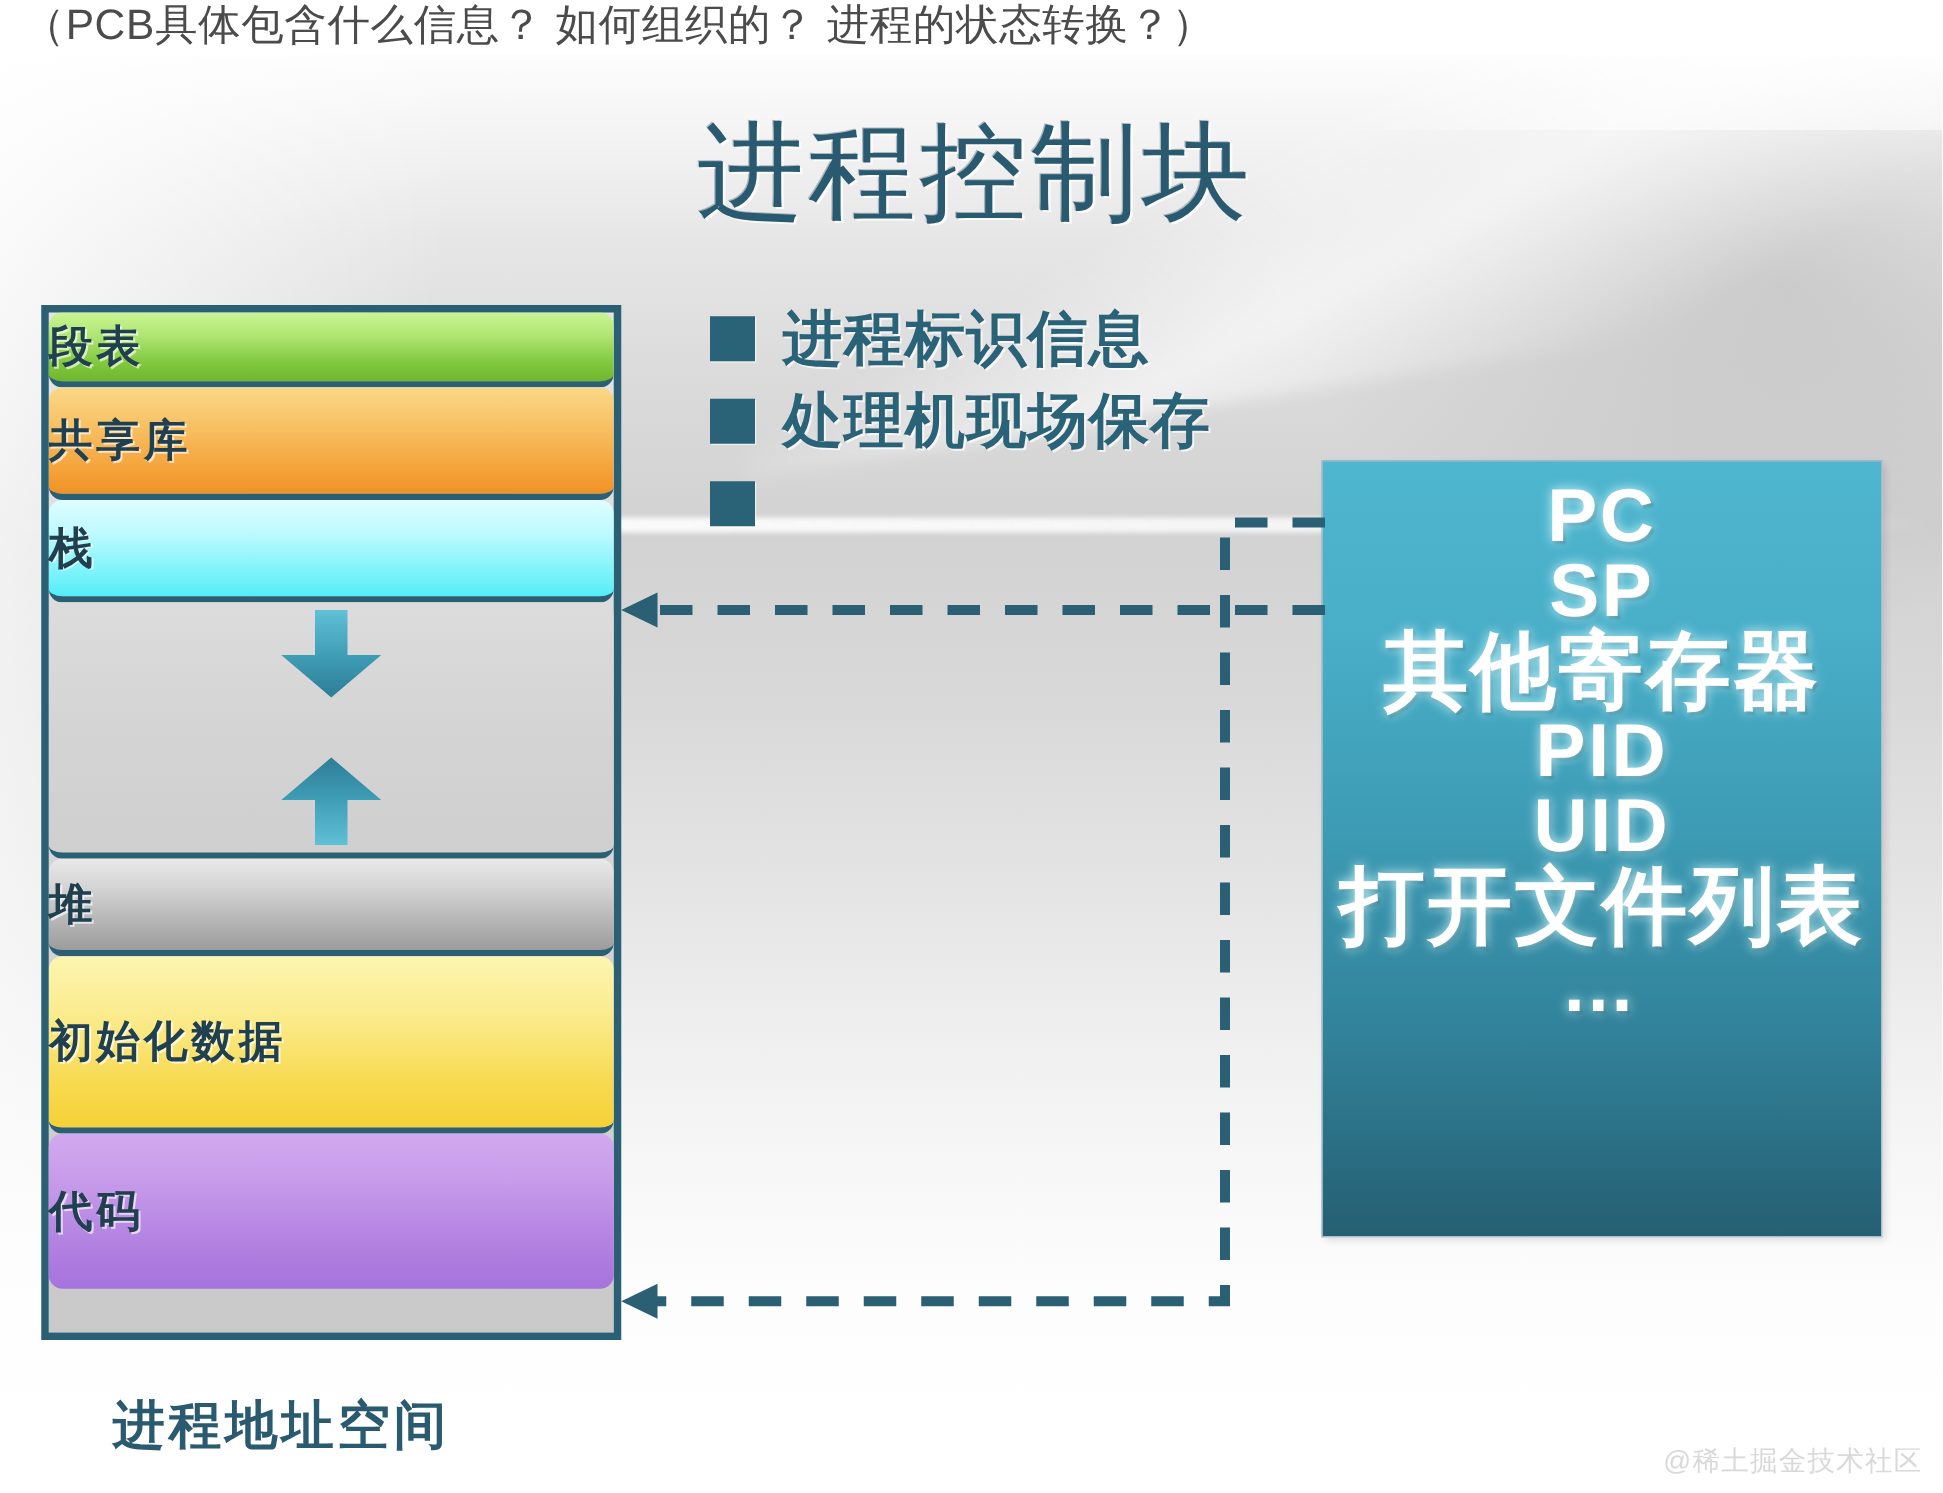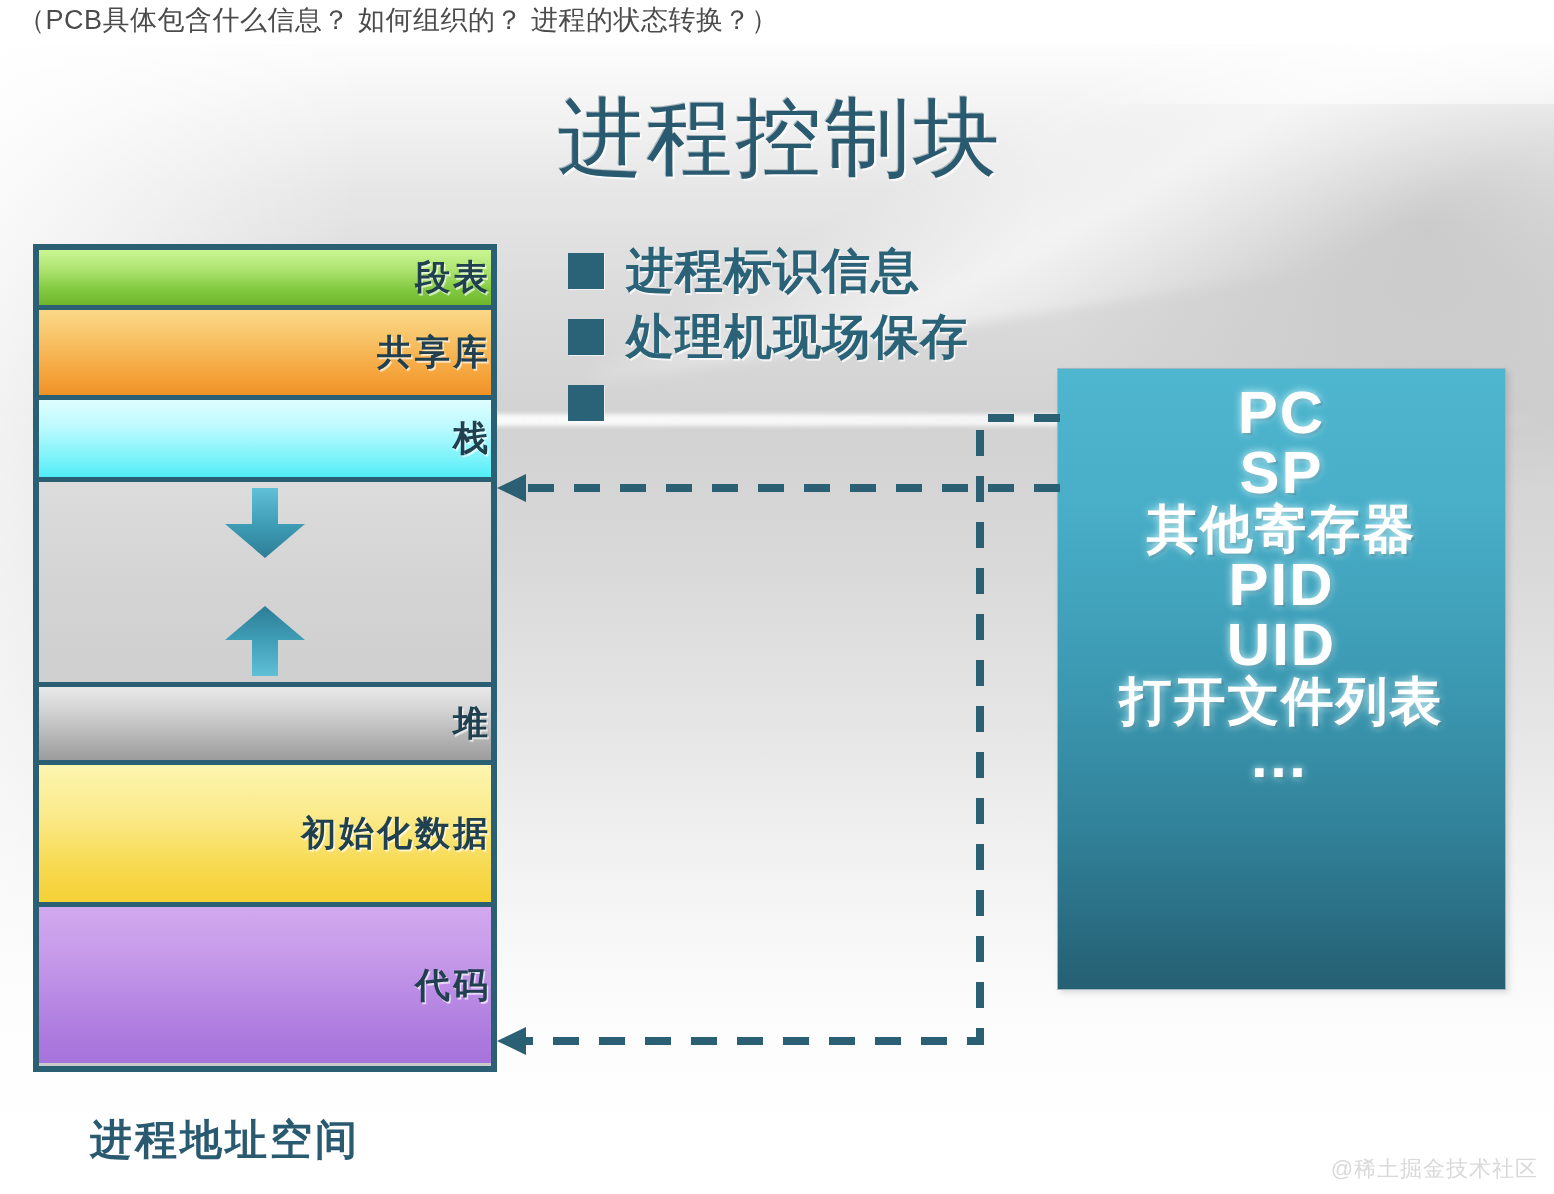--- a/index.html
+++ b/index.html
@@ -11,21 +11,21 @@
     position:relative;
     width:1554px;height:1194px;
     overflow:hidden;
     background:#ffffff;
   }
 
   
   #question{
     position:absolute;left:18px;top:0px;width:1300px;height:40px;
     display:flex;align-items:center;
-    font-size:27px;color:#4b4b4b;letter-spacing:.5px;
+    font-size:34px;color:#4b4b4b;letter-spacing:.5px;
     white-space:nowrap;
   }
 
   
   #canvas{
     position:absolute;left:0;top:44px;width:1554px;height:1105px;
     background:
       linear-gradient(100deg,rgba(255,255,255,.85) 0%,rgba(255,255,255,0) 22%),
       linear-gradient(180deg,
         #fdfdfd 0%,
@@ -99,35 +99,36 @@
     position:absolute;left:33px;top:244px;width:464px;height:828px;
     border:6px solid #2a5f74;
     box-sizing:border-box;
     background:linear-gradient(180deg,#e4e4e4,#d6d6d6 50%,#c9c9c9);
     display:flex;flex-direction:column;
   }
   .mem-block{
     position:relative;
     box-sizing:border-box;
     border-bottom:5px solid #2a5f74;
-    display:flex;align-items:center;justify-content:flex-end;
+    display:flex;align-items:center;justify-content:flex-start;
     flex:0 0 auto;
+    border-radius:11px;
   }
   .mem-block:last-child{border-bottom:none;}
   .mem-label{
     font-size:35px;font-weight:bold;color:#20404f;letter-spacing:3px;
     text-shadow:1.5px 1.5px 0 rgba(255,255,255,.65);
   }
   .b-segtable{height:60px;background:linear-gradient(180deg,#caf593 0%,#aee471 35%,#7fc73c 75%,#6fb62e 100%);}
   .b-shlib  {height:90px;background:linear-gradient(180deg,#fbd887 0%,#f8c56a 30%,#f5a43c 75%,#ef9226 100%);}
   .b-stack  {height:82px;background:linear-gradient(180deg,#dffdff 0%,#bcfaff 35%,#7df3fa 75%,#52eef8 100%);}
   .b-gap    {height:205px;background:linear-gradient(180deg,#dcdcdc 0%,#d4d4d4 50%,#cfcfcf 100%);}
   .b-heap   {height:78px;background:linear-gradient(180deg,#e9e9e9 0%,#d5d5d5 30%,#b4b4b4 70%,#9c9c9c 100%);}
   .b-initdata{height:142px;background:linear-gradient(180deg,#fdf5b0 0%,#fbeb8d 35%,#f7d94f 75%,#f5d136 100%);}
-  .b-code   {height:156px;background:linear-gradient(180deg,#d2a9ef 0%,#c79bea 30%,#b07fe0 75%,#a673dc 100%);}
+  .b-code   {height:124px;background:linear-gradient(180deg,#d2a9ef 0%,#c79bea 30%,#b07fe0 75%,#a673dc 100%);}
 
   
   .grow-arrow{position:absolute;left:50%;transform:translateX(-50%);width:92px;height:72px;}
   #arrow-down{top:6px;}
   #arrow-up{bottom:6px;}
 
   #mem-caption{
     position:absolute;left:90px;top:1112px;width:400px;
     font-size:42px;font-weight:bold;color:#2a5a70;letter-spacing:3px;
     text-shadow:1.5px 1.5px 0 rgba(255,255,255,.7);
@@ -142,21 +143,21 @@
     display:flex;flex-direction:column;align-items:flex-end;
     padding-top:14px;box-sizing:border-box;
   }
   .pcb-item{
     width:100%;text-align:center;
     color:#ffffff;font-weight:bold;
     text-shadow:0 0 9px rgba(210,250,255,.95),2px 2px 2px rgba(20,60,75,.35);
     line-height:1.0;
   }
   .pcb-latin{font-size:60px;letter-spacing:2px;}
-  .pcb-cjk{font-size:52px;letter-spacing:2px;}
+  .pcb-cjk{font-size:68px;letter-spacing:2px;}
   .pcb-dots{font-size:60px;letter-spacing:6px;}
 
   
   #connectors{position:absolute;left:0;top:0;width:1554px;height:1194px;pointer-events:none;}
 </style>
 </head>
 <body>
 
 <div id="slide">
 

